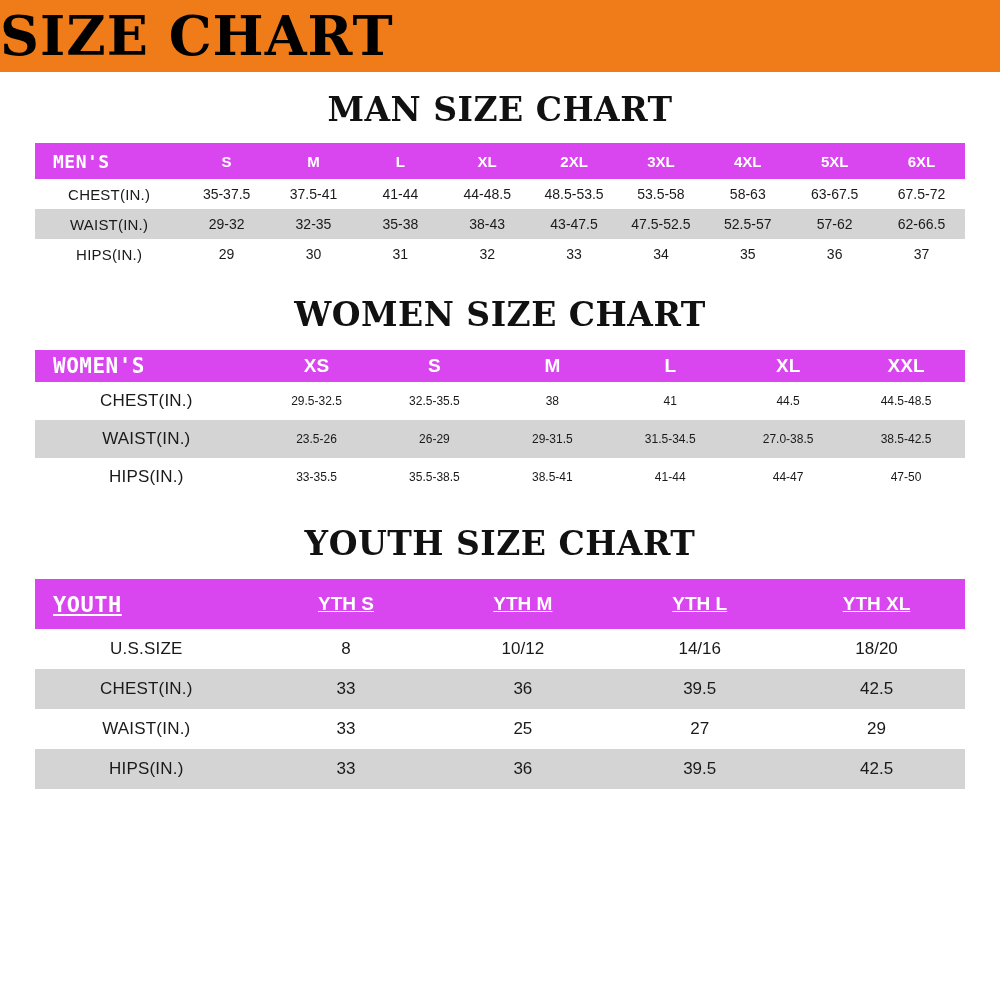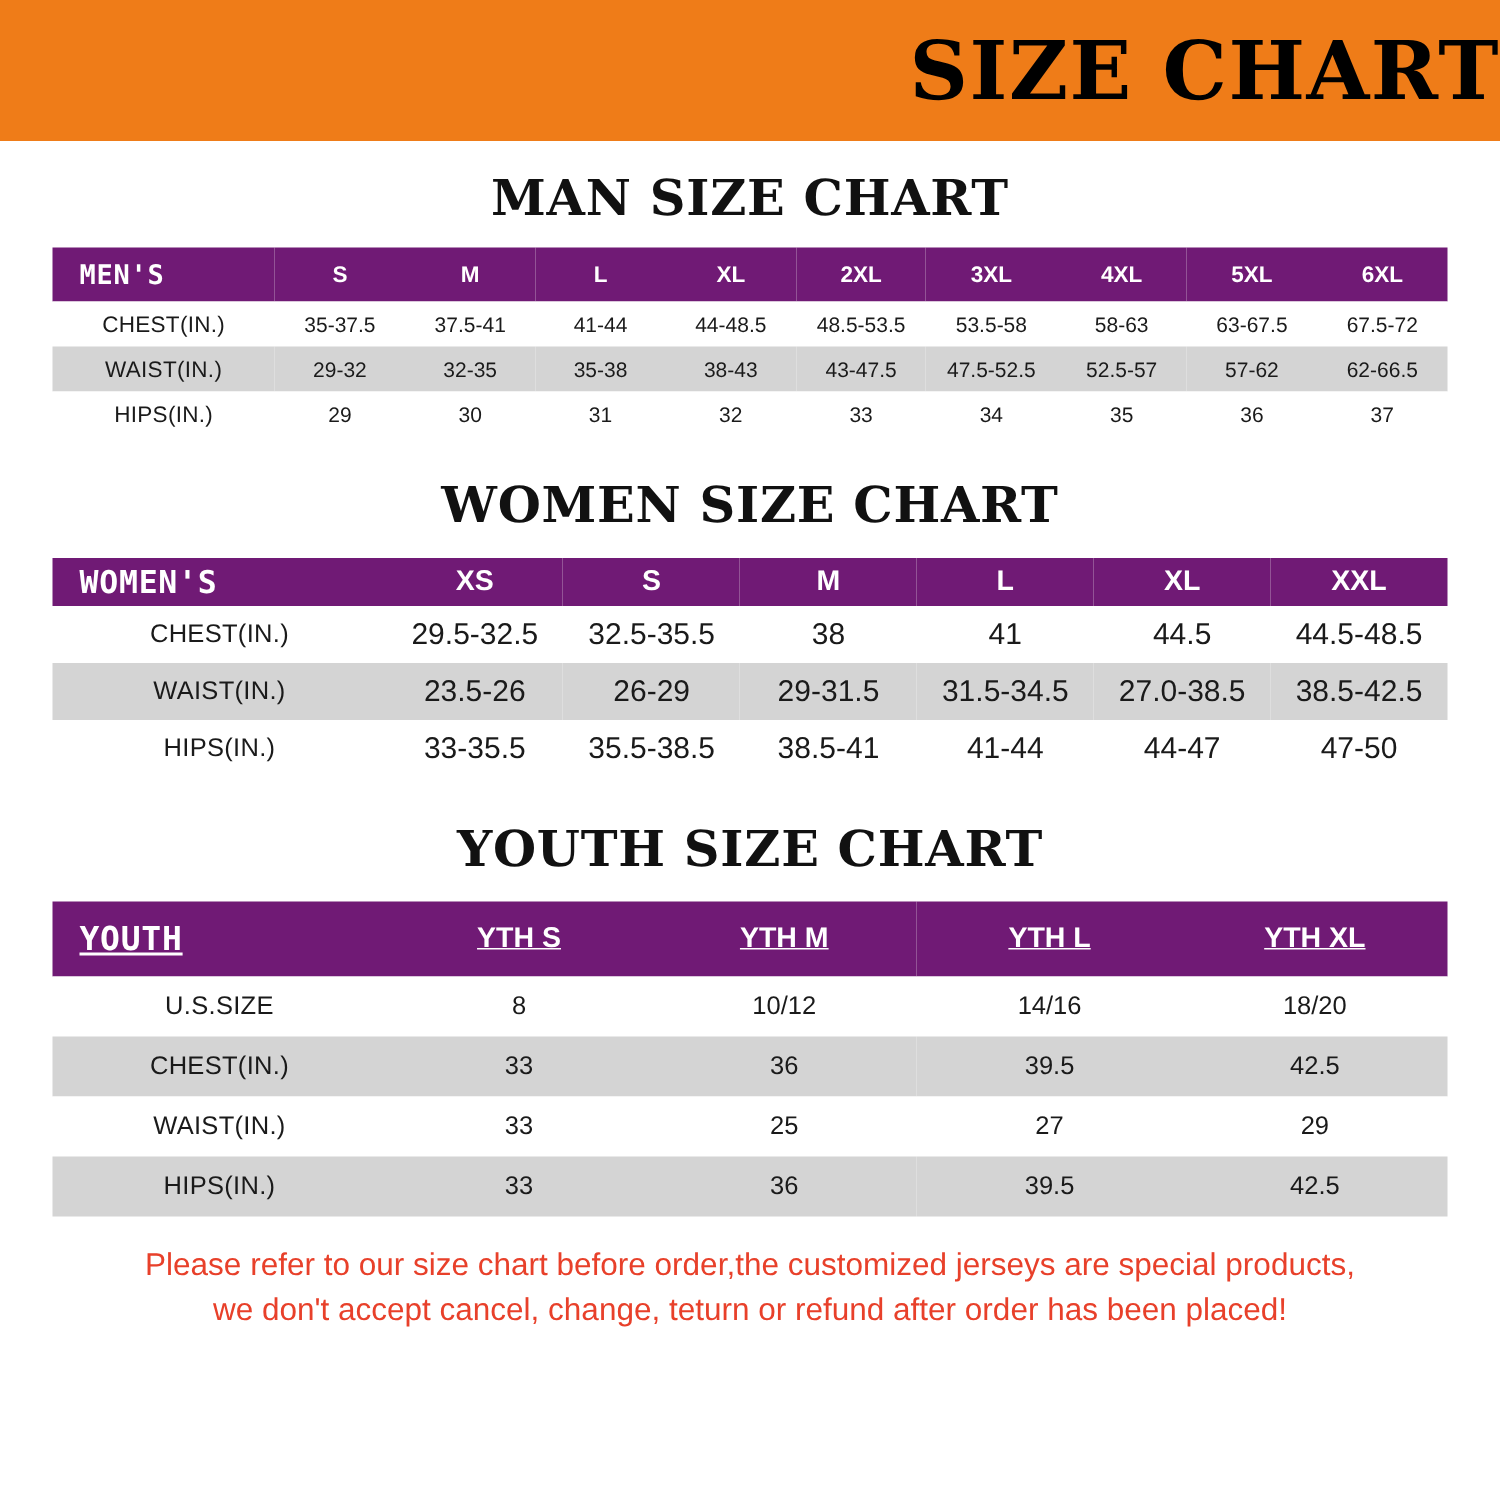--- a/index.html
+++ b/index.html
@@ -17,24 +17,24 @@
   .page {
     width: 1000px;
     height: 1000px;
     position: relative;
     display: flex;
     flex-direction: column;
   }
   
   .banner {
     background: #ef7c18;
-    height: 94px;
+    height: 72px;
     display: flex;
     align-items: center;
-    justify-content: flex-end;
+    justify-content: flex-start;
   }
   .banner-title {
     font-family: "DejaVu Serif", serif;
     font-weight: bold;
     font-size: 54px;
     letter-spacing: 1px;
     color: #000000;
     line-height: 1;
   }
   
@@ -63,21 +63,21 @@
   table.size-table td {
     text-align: center;
     font-size: 14px;
     color: #1a1a1a;
     padding: 0;
     height: 28px;
     vertical-align: middle;
     font-family: "Liberation Sans", sans-serif;
   }
   table.size-table thead th {
-    background: #701a75;
+    background: #d946ef;
     color: #ffffff;
     font-weight: bold;
     height: 36px;
   }
   table.size-table thead th.corner {
     text-align: left;
     padding-left: 18px;
     font-size: 17px;
     letter-spacing: 0.5px;
     font-family: "DejaVu Sans Mono", monospace;
@@ -93,21 +93,21 @@
 
   
   #man-table thead th { font-size: 15px; }
   #man-table thead th.corner { font-size: 18px; }
   #man-table tbody td { height: 30px; font-size: 14px; }
   #man-table tbody td.rowlabel { font-size: 15px; }
 
   
   #women-table thead th { font-size: 19px; height: 32px; }
   #women-table thead th.corner { font-size: 21px; }
-  #women-table tbody td { height: 38px; font-size: 20px; }
+  #women-table tbody td { height: 38px; font-size: 12px; }
   #women-table tbody td.rowlabel { font-size: 17px; }
 
   
   #youth-table thead th { font-size: 19px; height: 50px; text-decoration: underline; }
   #youth-table thead th.corner { font-size: 22px; }
   #youth-table tbody td { height: 40px; font-size: 17px; }
   #youth-table tbody td.rowlabel { font-size: 17px; }
 
   
   .footer-note {
@@ -272,18 +272,14 @@
             <td class="rowlabel">HIPS(IN.)</td>
             <td>33</td>
             <td>36</td>
             <td>39.5</td>
             <td>42.5</td>
           </tr>
         </tbody>
     </table>
   </div>
 
-  <div class="footer-note">
-    <div>Please refer to our size chart before order,the customized jerseys are special products,</div>
-    <div>we don't accept cancel, change, teturn or refund after order has been placed!</div>
-  </div>
 
 </div>
 
 </body></html>

